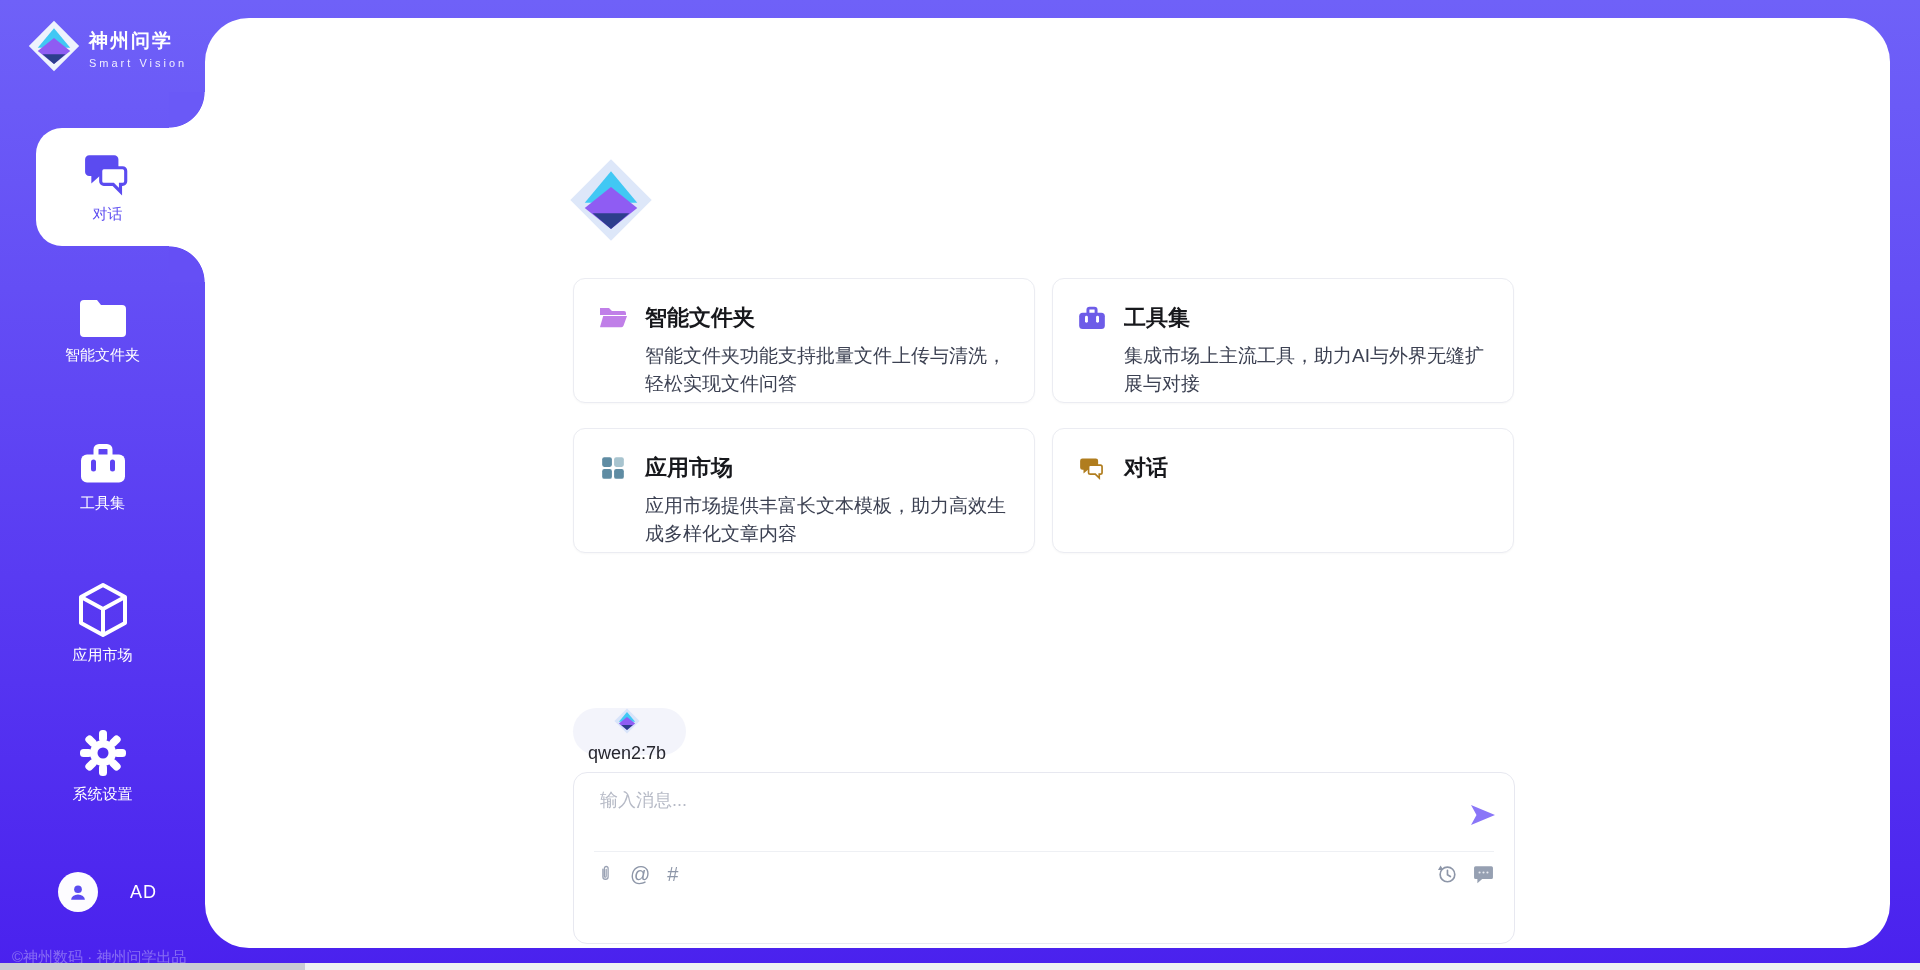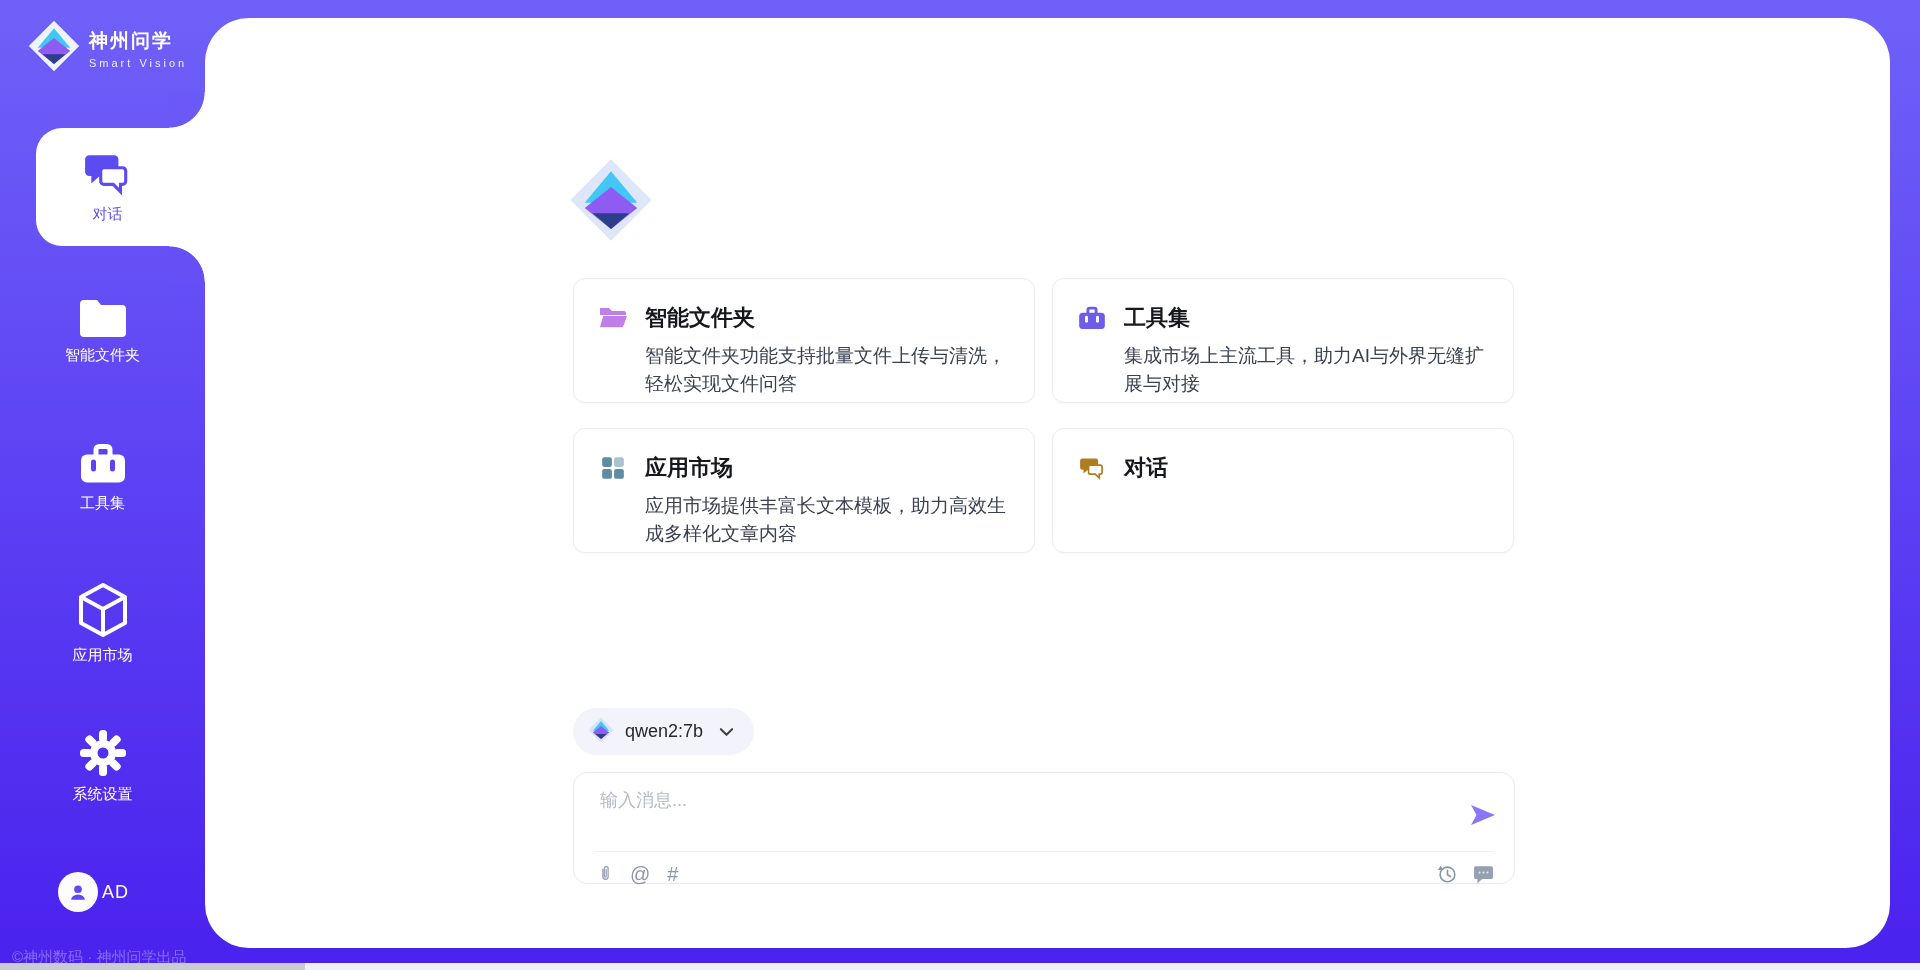--- a/index.html
+++ b/index.html
@@ -44,21 +44,21 @@
     display:flex; flex-direction:column; align-items:center; gap:8px;
     cursor:pointer;
   }
   .nav-item .nav-label { color:#ffffff; font-size:15px; }
   .nav-folder  { top:296px; }
   .nav-toolbox { top:441px; }
   .nav-market  { top:582px; }
   .nav-settings{ top:729px; }
 
   
-  .user { position:absolute; left:58px; top:872px; display:flex; align-items:center; gap:4px; }
+  .user { position:absolute; left:58px; top:872px; display:flex; align-items:center; gap:32px; }
   .avatar { width:40px; height:40px; border-radius:50%; background:#fdfcff; display:flex; align-items:center; justify-content:center; }
   .user-name { color:#fff; font-size:18px; letter-spacing:1px; }
   .side-footer { position:absolute; left:12px; top:948px; width:192px; color:rgba(255,255,255,0.33); font-size:15px; }
 
   
   .greeting { position:absolute; left:364px; top:142px; display:flex; align-items:center; gap:20px; height:84px; }
   .greeting-title { font-size:28px; font-weight:bold; color:#101016; letter-spacing:1px; }
 
   
   .cards {
@@ -72,29 +72,29 @@
     box-shadow:0 1px 2px rgba(20,20,40,0.03);
   }
   .card-head { display:flex; align-items:center; gap:17px; }
   .icon-box { width:30px; display:flex; justify-content:center; }
   .card-title { font-size:22px; font-weight:bold; color:#17181c; }
   .card-desc { margin:9px 0 0 47px; font-size:19px; line-height:28px; color:#3c4152; }
 
   
   .model-pill {
     position:absolute; left:368px; top:690px; height:47px;
-    display:inline-flex; align-items:center; gap:11px;
-    background:#f3f4fb; border-radius:24px; padding:0 20px 0 15px; cursor:pointer;
+    display:inline-flex; align-items:center; gap:5px;
+    background:#f3f4fb; border-radius:24px; padding:0 20px 0 15px; cursor:pointer;flex-direction:column;
   }
   .model-name { font-size:18px; color:#26262e; }
   .model-pill svg.chevron { margin-left:5px; }
 
   
   .composer {
-    position:absolute; left:368px; top:754px; width:942px; height:112px;
+    position:absolute; left:368px; top:754px; width:942px; height:172px;
     background:#fff; border:1.5px solid #e7e8f0; border-radius:14px;
   }
   .composer textarea {
     position:absolute; left:26px; top:15px; width:840px; height:52px;
     border:none; outline:none; resize:none;
     font-family:"Liberation Sans","DejaVu Sans",sans-serif;
     font-size:18px; color:#333;
   }
   .composer textarea::placeholder { color:#b6bac6; }
   .send-btn { position:absolute; right:18px; top:30px; cursor:pointer; background:none; border:none; }

